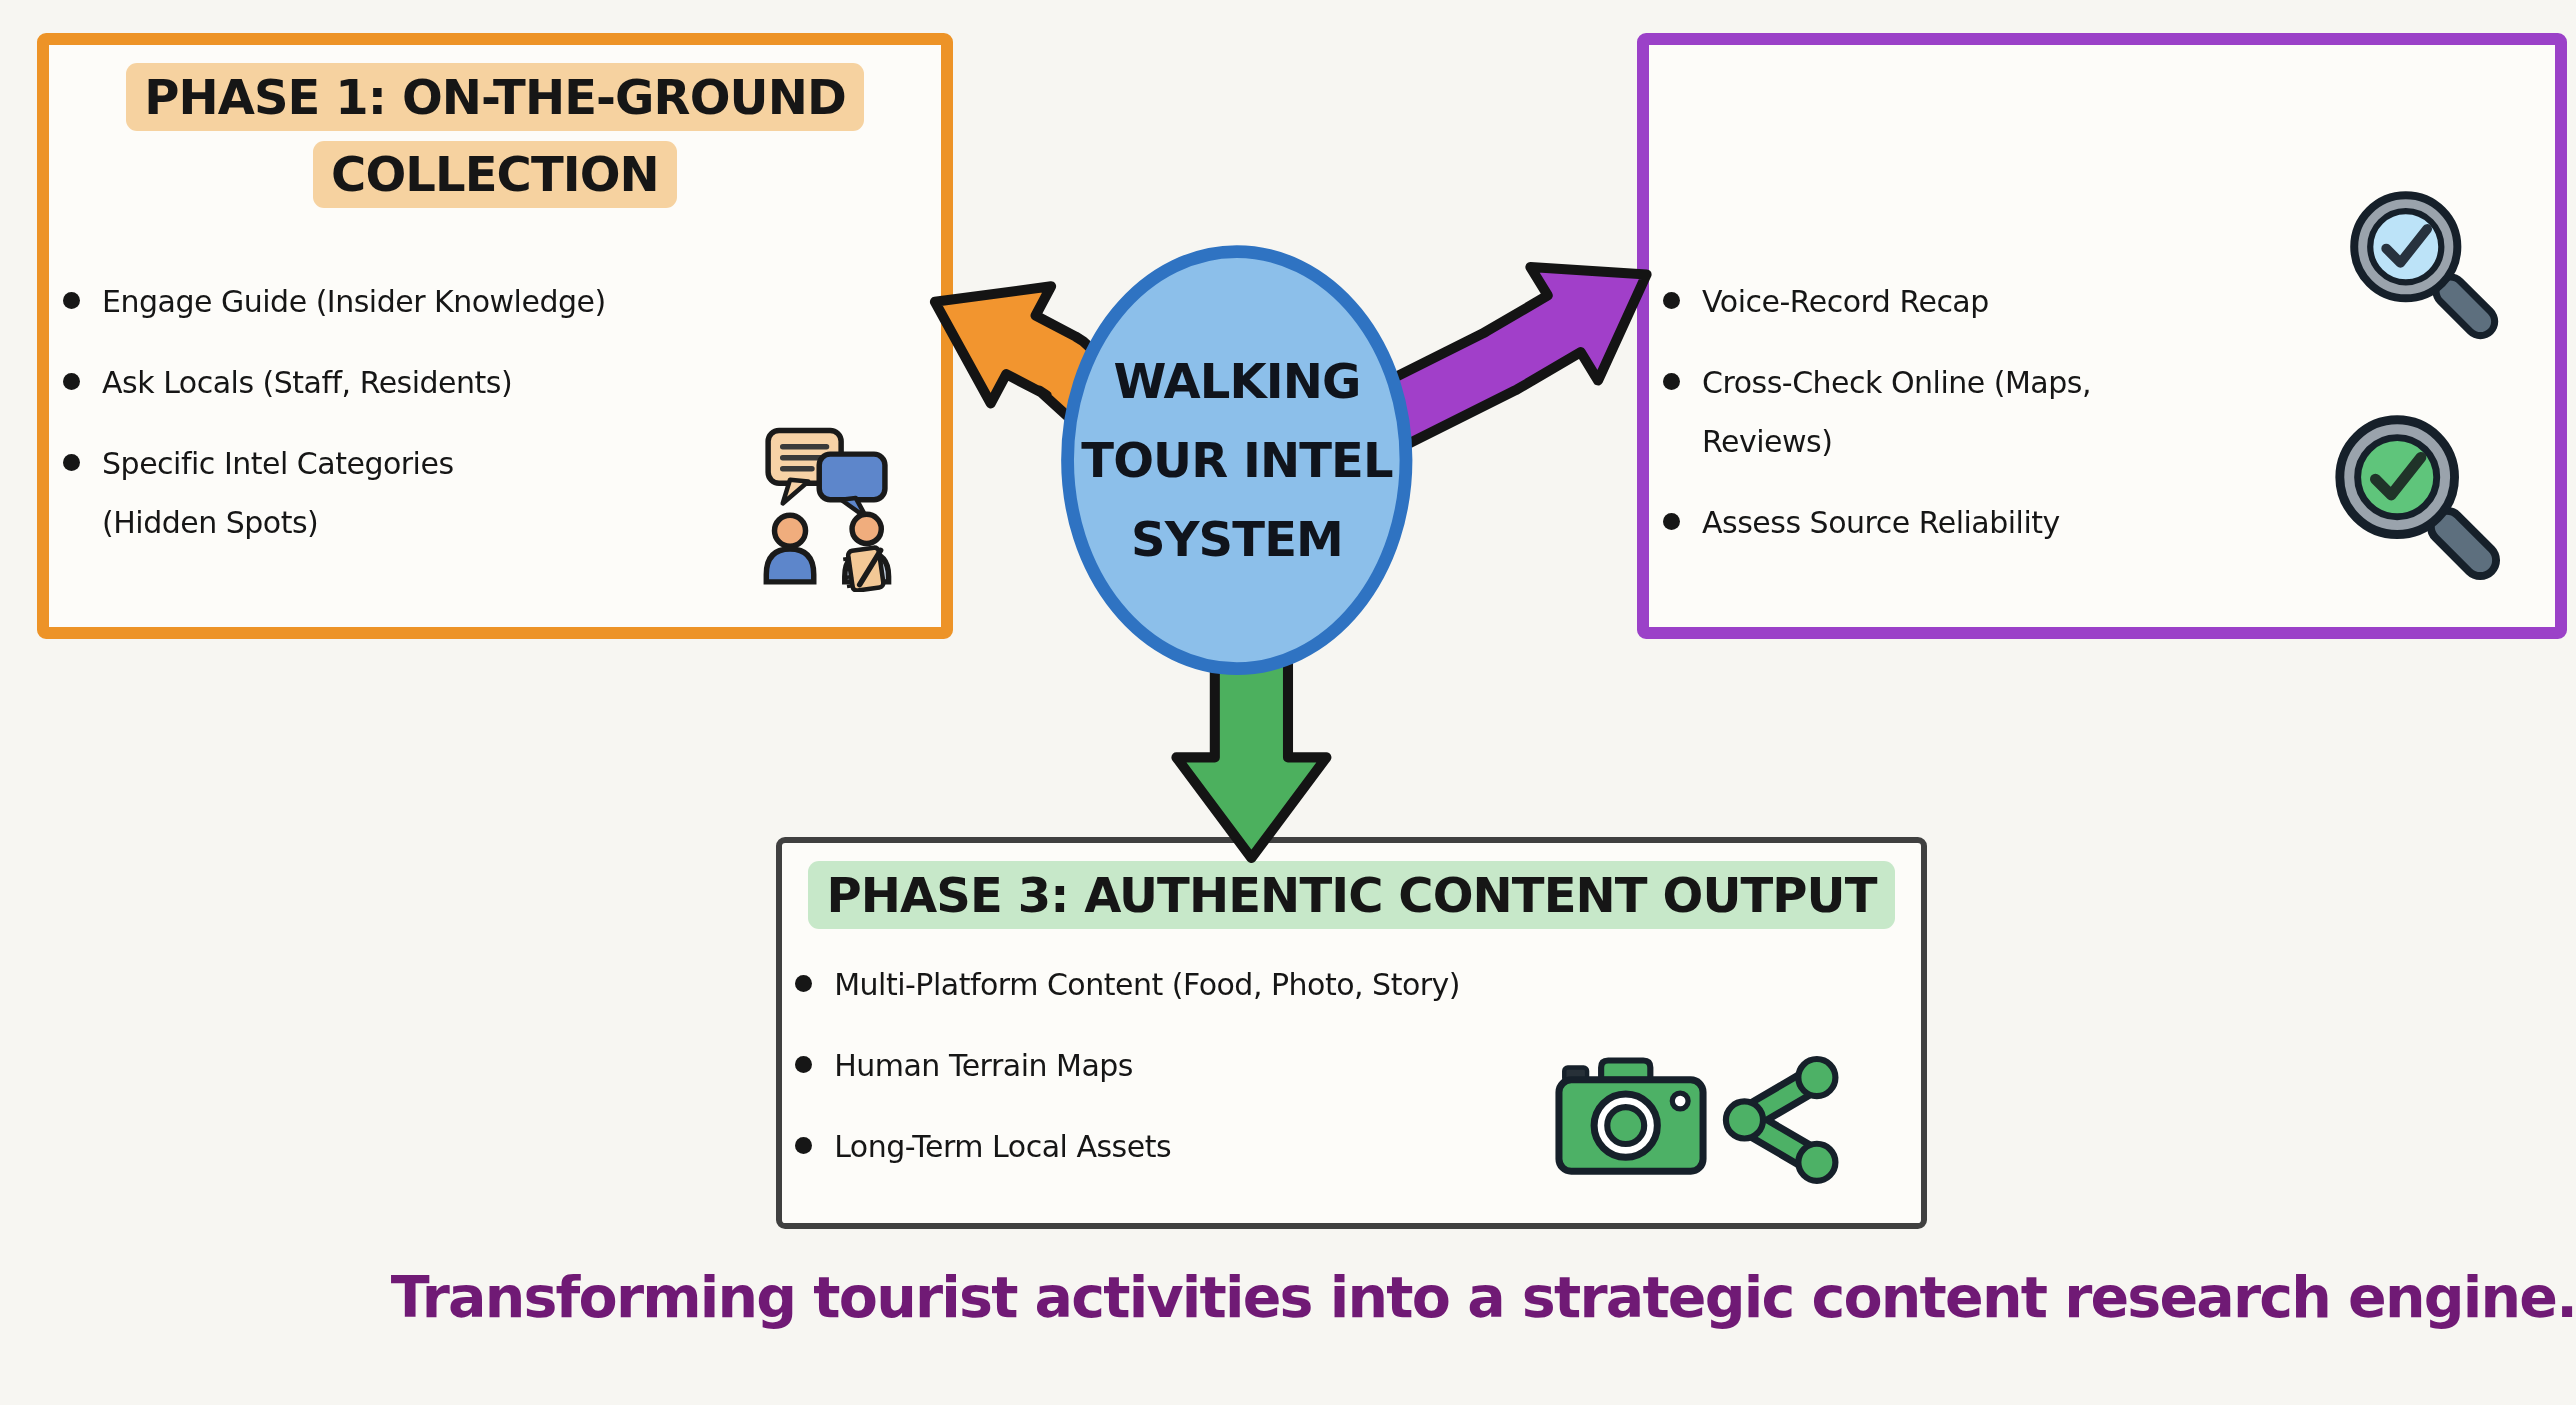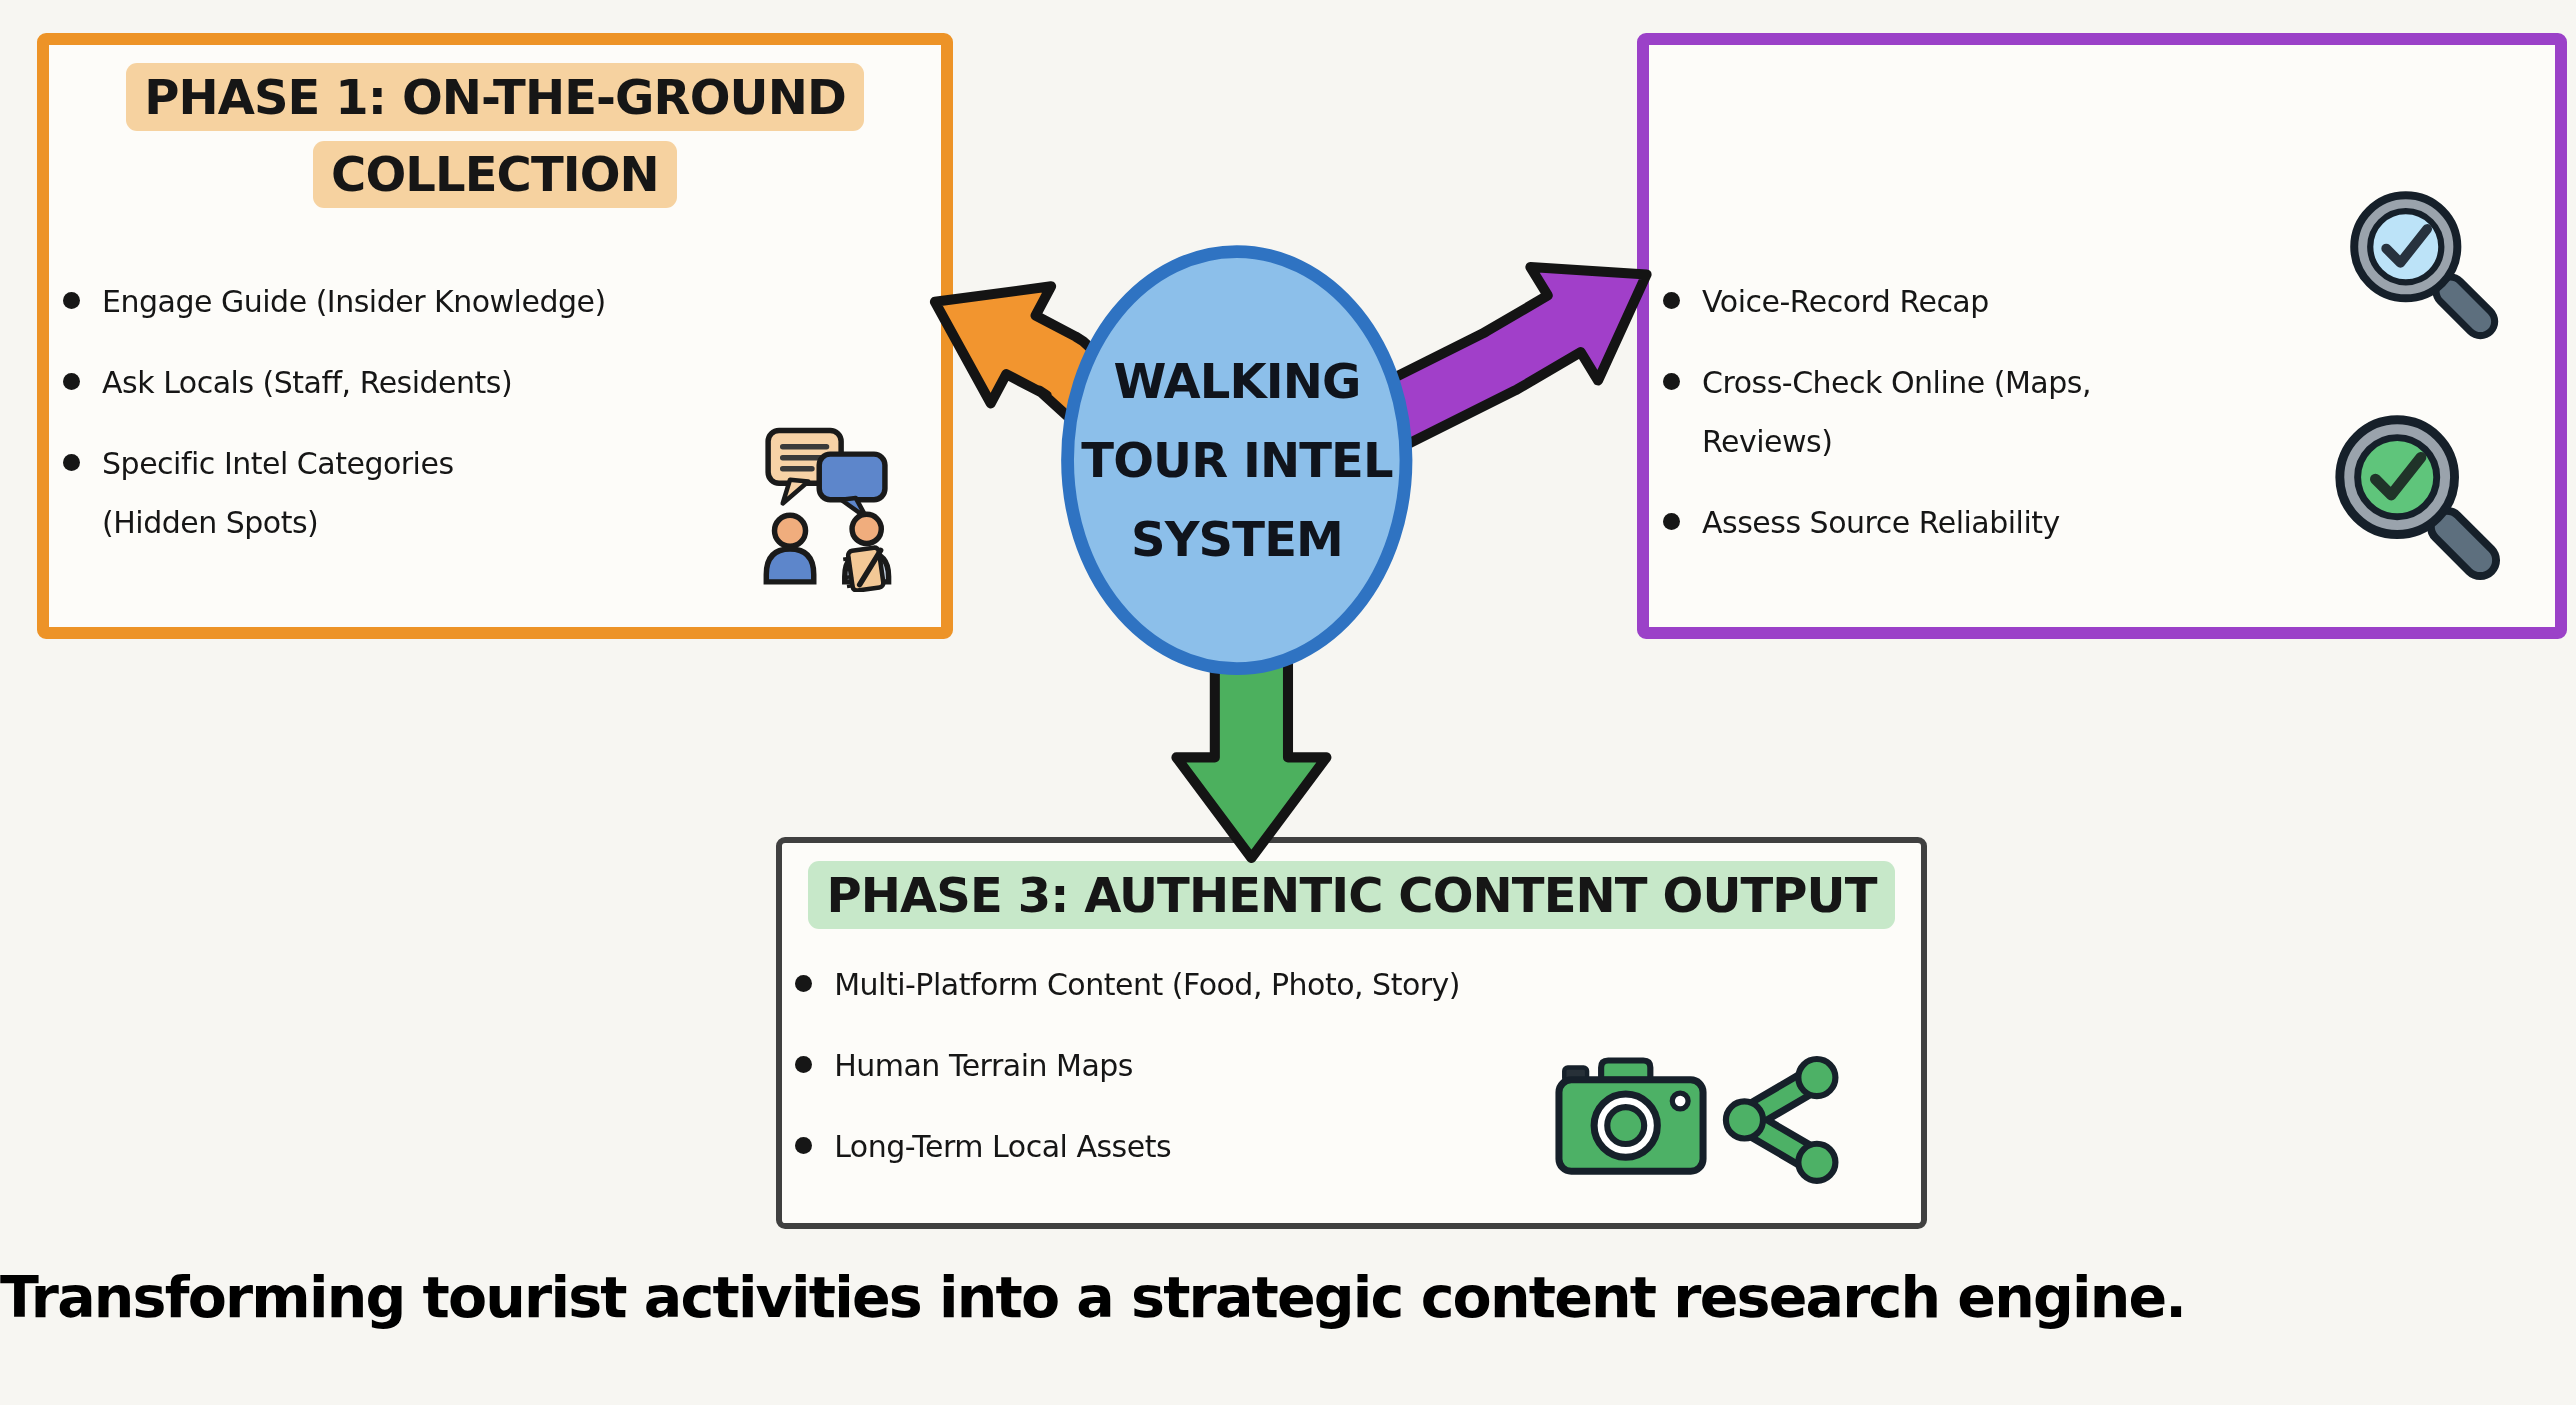--- a/index.html
+++ b/index.html
@@ -31,22 +31,22 @@
   #mag-green-wrap{left:2324px; top:404px; width:178px; height:178px;}
   #camera-wrap{left:1551px; top:1057px; width:160px; height:123px;}
   #share-wrap{left:1718px; top:1050px; width:128px; height:139px;}
   #diagram-svg{position:absolute; left:0; top:0; z-index:2; pointer-events:none;}
   #circle-text{
     position:absolute; left:1054px; top:342px; width:366px; z-index:3;
     text-align:center;
   }
   .cline{font-size:48px; font-weight:700; line-height:79px; letter-spacing:-0.9px; color:#10141c;text-align:center;}
   #caption{
-    position:absolute; left:0; top:1264px; width:2576px; text-align:left;
-    font-size:57px; font-weight:700; letter-spacing:-1.8px; color:#000000; z-index:3;
+    position:absolute; left:0; top:1264px; width:2576px; text-align:right;
+    font-size:57px; font-weight:700; letter-spacing:-1.8px; color:#701a75; z-index:3;
   }
 </style>
 </head>
 <body>
 
 <div id="stage">
 
   <div class="pbox" id="phase1-box">
     <div class="titles">
       <div><span class="hl">PHASE 1: ON-THE-GROUND</span></div>

